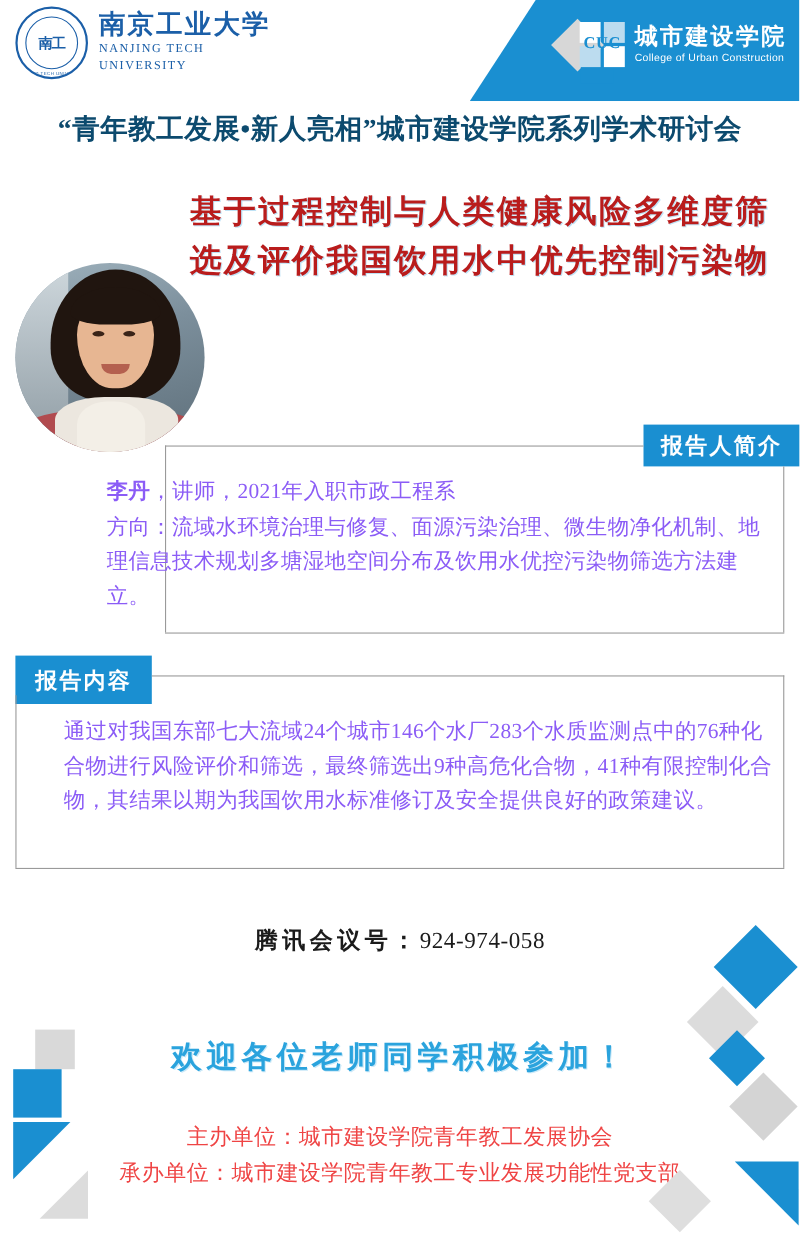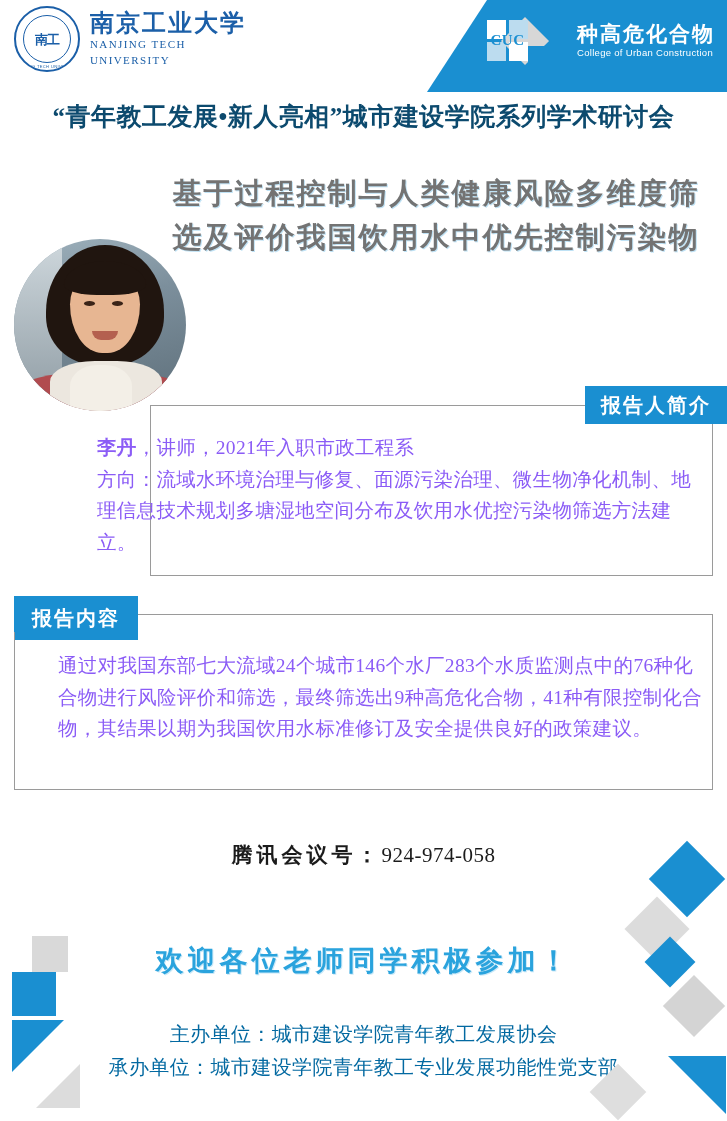--- a/index.html
+++ b/index.html
@@ -133,21 +133,20 @@
     right: 12px;
     top: 20px;
     display: flex;
     align-items: center;
     gap: 8px;
   }
   .cuc-mark {
     width: 42px;
     height: 42px;
     position: relative;
-    padding-left: 40px;
   }
   .cuc-mark .b1 { position:absolute; left:0;  top:0;  width:19px; height:19px; background:#ffffff; }
   .cuc-mark .b2 { position:absolute; left:22px; top:0; width:19px; height:19px; background:#bcdcef; }
   .cuc-mark .b3 { position:absolute; left:0;  top:22px; width:19px; height:19px; background:#bcdcef; }
   .cuc-mark .b4 { position:absolute; left:22px; top:22px; width:19px; height:19px; background:#ffffff; }
   .cuc-mark .cucword {
     position: absolute;
     left: 0; top: 12px;
     width: 41px;
     text-align: center;
@@ -189,21 +188,21 @@
   .main-title {
     position: absolute;
     top: 172px;
     left: 160px;
     width: 552px;
     text-align: center;
     font-family: "Liberation Serif", serif;
     font-size: 29px;
     font-weight: bold;
     line-height: 1.5;
-    color: #737373;
+    color: #b91c1c;
     letter-spacing: 2px;
     text-shadow: 1px 1px 0 #bfe2f5;
   }
 
   
   .photo {
     position: absolute;
     left: 14px;
     top: 239px;
     width: 172px;
@@ -371,21 +370,21 @@
   
   .organizers {
     position: absolute;
     left: 0;
     top: 1018px;
     width: 727px;
     text-align: center;
     font-family: "Liberation Serif", serif;
     font-size: 20px;
     line-height: 1.65;
-    color: #0369a1;
+    color: #ef4444;
     letter-spacing: 0.4px;
   }
 
   
   .dec { position: absolute; }
   .d-sq-grey-1 { left: 32px; top: 936px; width: 36px; height: 36px; background: #d9d9d9; }
   .d-sq-blue-1 { left: 12px; top: 972px; width: 44px; height: 44px; background: #1a8fd1; }
   .d-tri-blue-1 {
     left: 12px; top: 1020px; width: 0; height: 0;
     border-left: 52px solid #1a8fd1;
@@ -433,21 +432,21 @@
 
     <div class="cuc-logo">
       <div class="cuc-mark">
         <div class="b1"></div>
           <div class="b2"></div>
           <div class="b3"></div>
           <div class="b4"></div>
         <div class="cucword">CUC</div>
       </div>
       <div class="cuc-names">
-        <div class="cuc-cn">种高危化合物</div>
+        <div class="cuc-cn">城市建设学院</div>
         <div class="cuc-en">College of Urban Construction</div>
       </div>
     </div>
   </div>
 
   <div class="series-title">“青年教工发展•新人亮相”城市建设学院系列学术研讨会</div>
 
   <div class="main-title">基于过程控制与人类健康风险多维度筛选及评价我国饮用水中优先控制污染物</div>
 
   <div class="photo">

